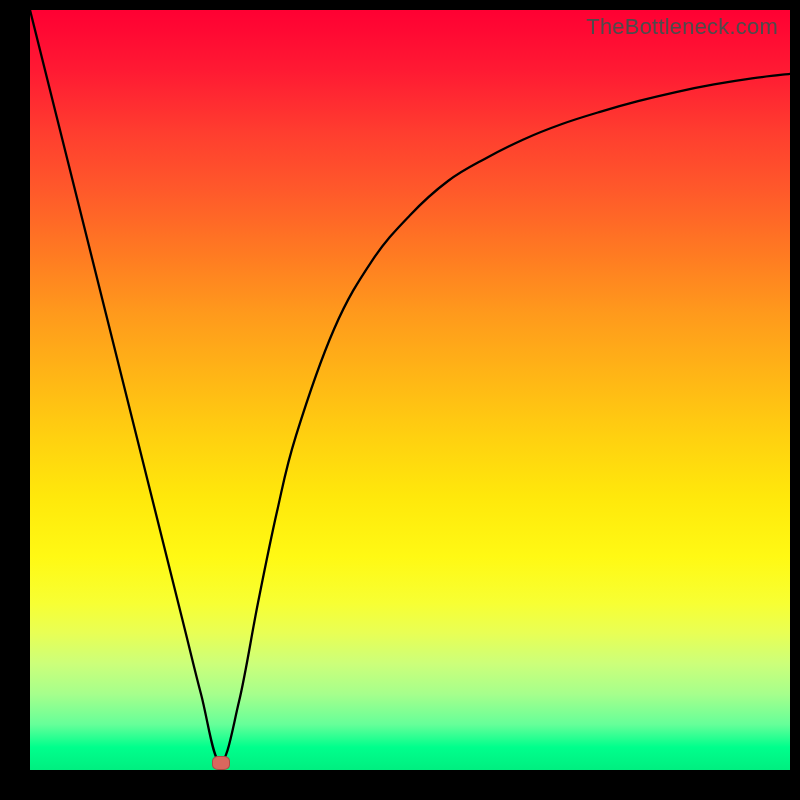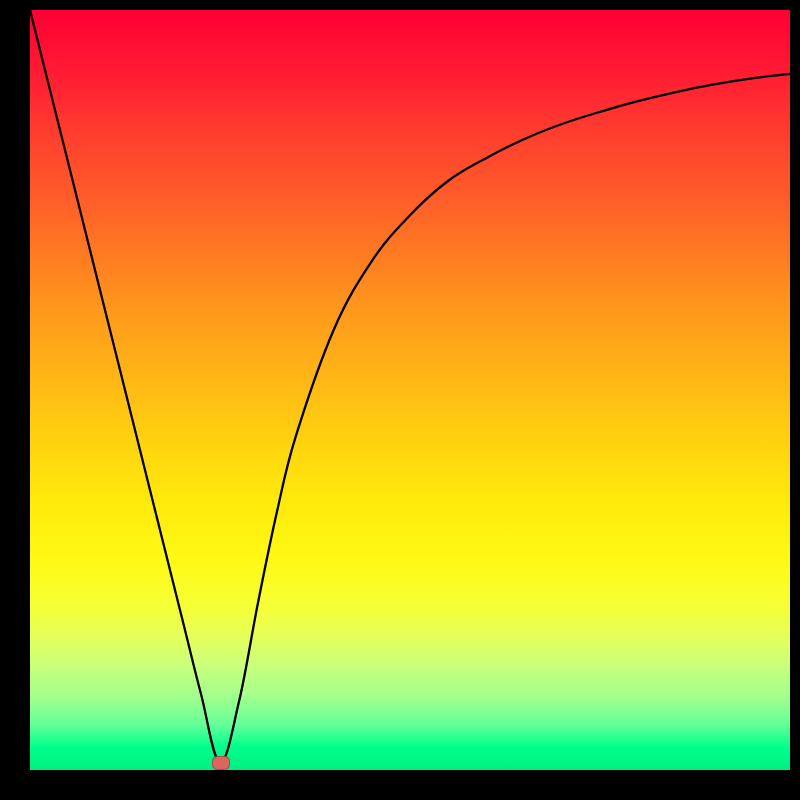--- a/index.html
+++ b/index.html
@@ -71,20 +71,21 @@
     border-radius: 6px / 5px;
   }
 </style>
 </head>
 <body>
 
 <div class="frame">
 
   <div class="plot-area">
 
+    <div class="attribution">TheBottleneck.com</div>
 
     <svg class="curve" viewBox="0 0 760 760" preserveAspectRatio="none">
       <path id="curve-path" fill="none" stroke="#000" stroke-width="2.3" stroke-linecap="round" stroke-linejoin="round" d="M 0.00 0.00 C 6.84 27.36, 24.32 97.28, 38.00 152.00 C 51.68 206.72, 62.32 249.28, 76.00 304.00 C 89.68 358.72, 100.32 401.28, 114.00 456.00 C 127.68 510.72, 141.74 566.96, 152.00 608.00 C 162.26 649.04, 164.16 658.01, 171.00 684.00 C 177.84 709.99, 183.16 751.03, 190.00 752.40 C 196.84 753.77, 202.16 720.33, 209.00 691.60 C 215.84 662.87, 221.16 627.00, 228.00 592.80 C 234.84 558.60, 240.16 531.70, 247.00 501.60 C 253.84 471.50, 255.74 458.43, 266.00 425.60 C 276.26 392.77, 290.32 350.66, 304.00 319.20 C 317.68 287.74, 328.32 271.32, 342.00 250.80 C 355.68 230.28, 366.32 219.56, 380.00 205.20 C 393.68 190.84, 404.32 181.26, 418.00 171.00 C 431.68 160.74, 442.32 155.72, 456.00 148.20 C 469.68 140.68, 480.32 135.36, 494.00 129.20 C 507.68 123.04, 518.32 118.92, 532.00 114.00 C 545.68 109.08, 556.32 105.94, 570.00 101.84 C 583.68 97.74, 594.32 94.76, 608.00 91.20 C 621.68 87.64, 632.32 85.09, 646.00 82.08 C 659.68 79.07, 670.32 76.94, 684.00 74.48 C 697.68 72.02, 708.32 70.32, 722.00 68.40 C 735.68 66.48, 753.16 64.66, 760.00 63.84"></path>
     </svg>
 
     <div id="min-marker" class="minimum-marker" style="left: 182px; top: 746.4px;"></div>
 
   </div>
 
 </div>

